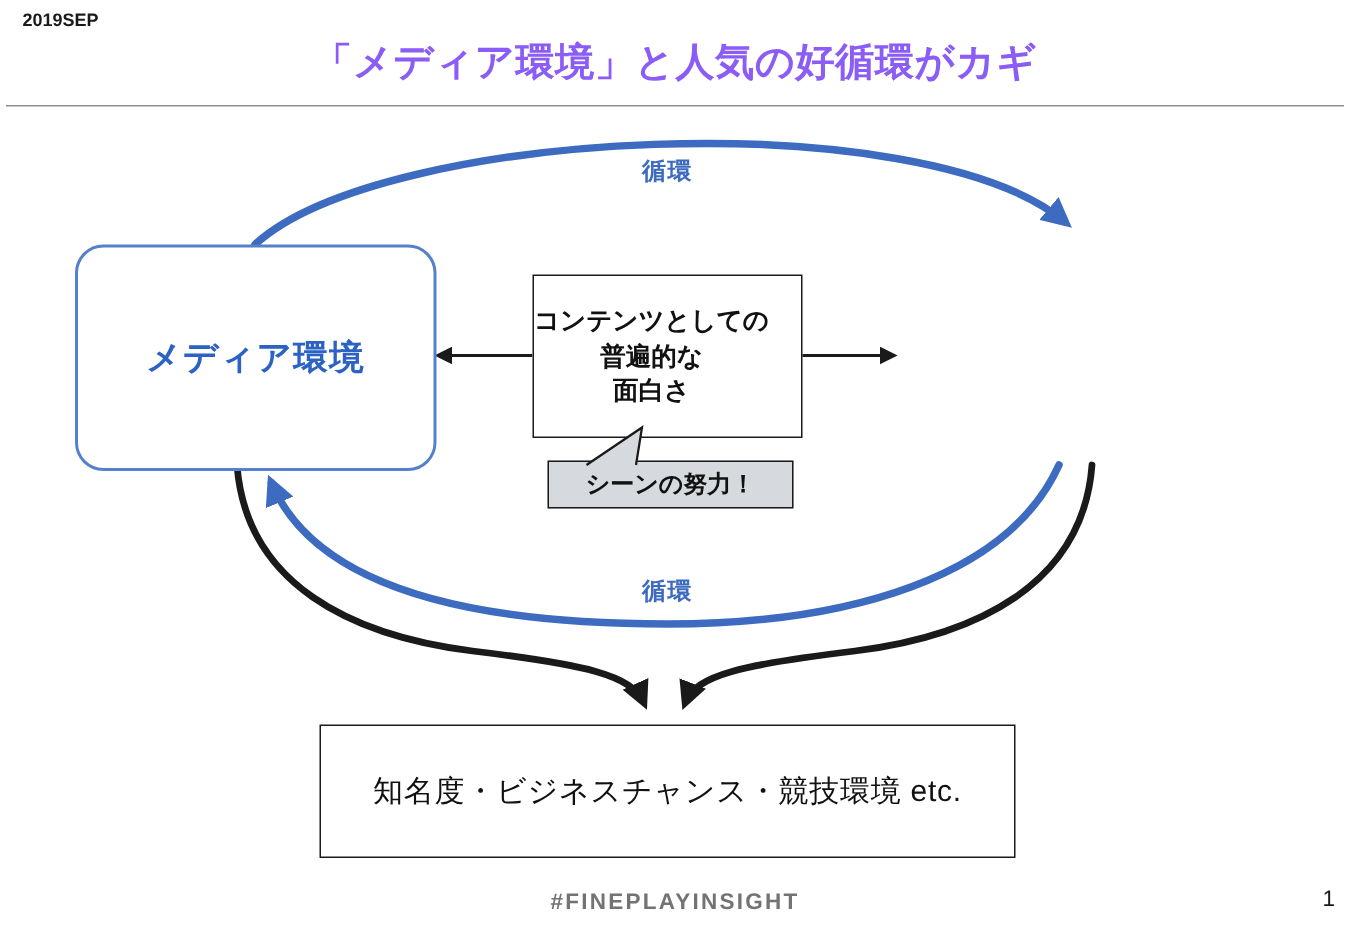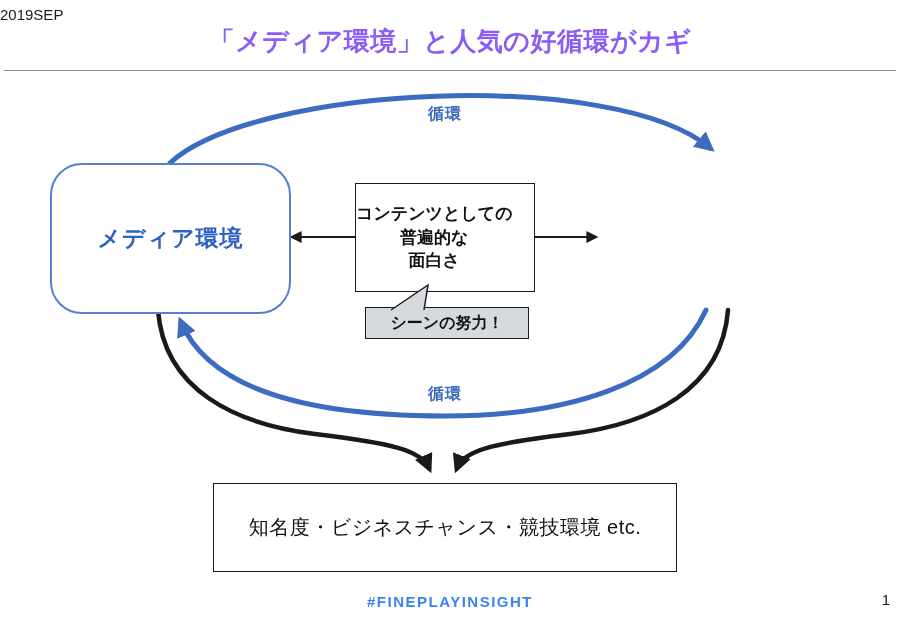--- a/index.html
+++ b/index.html
@@ -1,27 +1,27 @@
 <!DOCTYPE html>
 <html><head>
 <meta charset="utf-8">
 <style>
   html,body{margin:0;padding:0;background:#fff;}
   body{font-family:"Liberation Sans","DejaVu Sans",sans-serif;}
   .slide{position:relative;width:900px;height:623px;background:#ffffff;overflow:hidden;}
 
-  .date-label{position:absolute;left:0;top:6px;font-size:15px;font-weight:400;color:#1a1a1a;}
+  .date-label{position:absolute;left:15px;top:6px;font-size:12px;font-weight:700;color:#1a1a1a;}
   .title{position:absolute;left:0;right:0;top:24px;margin:0;text-align:center;
          font-size:26px;font-weight:700;color:#8b5cf6;letter-spacing:0.5px;}
   .rule{position:absolute;left:4px;right:4px;top:70px;height:1px;background:#8f8f8f;}
 
   .layer{position:absolute;left:0;top:0;z-index:1;pointer-events:none;}
   .tail-layer{position:absolute;left:0;top:0;z-index:3;pointer-events:none;}
 
-  .node{position:absolute;z-index:2;background:#fff;border:2px solid #5580CB;border-radius:32px;
+  .node{position:absolute;z-index:2;background:#fff;border:2px solid #5580CB;border-radius:19px;
         display:flex;align-items:center;justify-content:center;}
   .node-left{left:50px;top:163px;width:237px;height:147px;}
   .node-right{left:600px;top:163px;width:243px;height:147px;}
   .node .node-label{font-size:23px;font-weight:700;color:#2B62C4;letter-spacing:1px;}
 
   .center-box{position:absolute;z-index:2;left:355px;top:183px;width:178px;height:107px;
               background:#fff;border:1.5px solid #1a1a1a;display:flex;align-items:center;justify-content:flex-start;}
   .center-box .center-text{font-size:17px;font-weight:700;color:#111;text-align:center;
               line-height:1.38;white-space:pre-line;}
 
@@ -34,21 +34,21 @@
            background:#D6DADE;border:1.5px solid #1a1a1a;
            display:flex;align-items:center;justify-content:center;}
   .callout .callout-text{font-size:16px;font-weight:700;color:#111;}
 
   .outcome{position:absolute;z-index:2;left:213px;top:483px;width:462px;height:87px;
            background:#fff;border:1.5px solid #1a1a1a;
            display:flex;align-items:center;justify-content:center;}
   .outcome .outcome-text{font-size:20px;font-weight:400;color:#111;letter-spacing:0.5px;}
 
   .footer{position:absolute;left:0;right:0;top:593px;text-align:center;
-          font-size:15px;font-weight:700;color:#3b82f6;letter-spacing:1.5px;}
+          font-size:15px;font-weight:700;color:#737373;letter-spacing:1.5px;}
   .pagenum{position:absolute;right:10px;top:591px;font-size:15px;color:#1a1a1a;}
 </style>
 </head>
 <body>
 
 <div class="slide">
 
   <div class="date-label">2019SEP</div>
   <h1 class="title">「メディア環境」と人気の好循環がカギ</h1>
   <div class="rule"></div>

